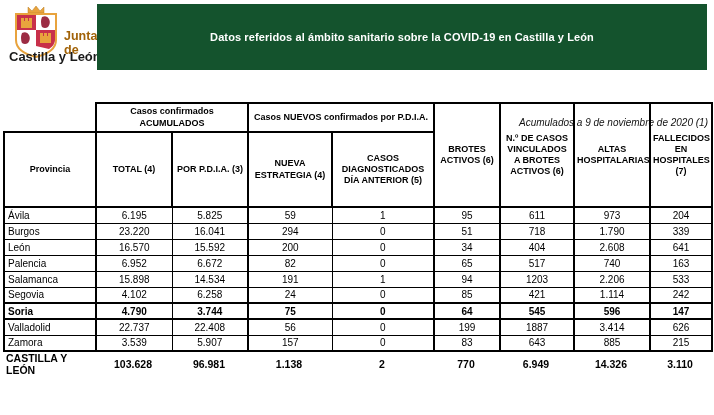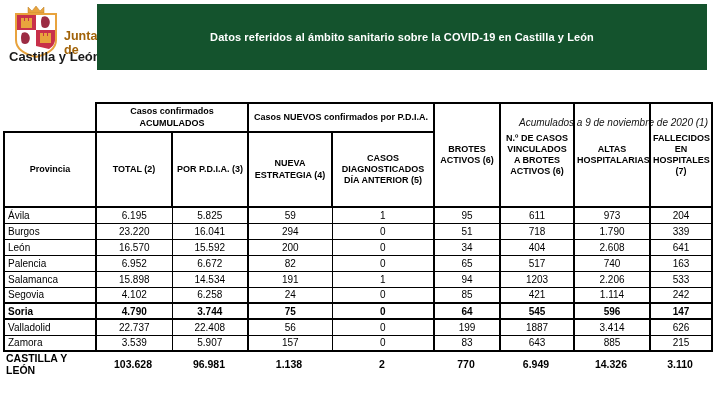--- a/index.html
+++ b/index.html
@@ -119,21 +119,21 @@
       <td class="corner"></td>
       <th colspan="2">Casos confirmados ACUMULADOS</th>
       <th colspan="2">Casos NUEVOS confirmados por P.D.I.A.</th>
       <th rowspan="2">BROTES ACTIVOS (6)</th>
       <th rowspan="2">N.º DE CASOS VINCULADOS A BROTES ACTIVOS (6)</th>
       <th rowspan="2">ALTAS HOSPITALARIAS</th>
       <th rowspan="2">FALLECIDOS EN HOSPITALES (7)</th>
     </tr>
     <tr>
       <th>Provincia</th>
-      <th>TOTAL (2)</th>
+      <th>TOTAL (4)</th>
       <th>POR P.D.I.A. (3)</th>
       <th>NUEVA ESTRATEGIA (4)</th>
       <th>CASOS DIAGNOSTICADOS DÍA ANTERIOR (5)</th>
     </tr>
   </thead>
   <tbody>
       <tr>
         <td>Ávila</td>
         <td>6.195</td>
         <td>5.825</td>

